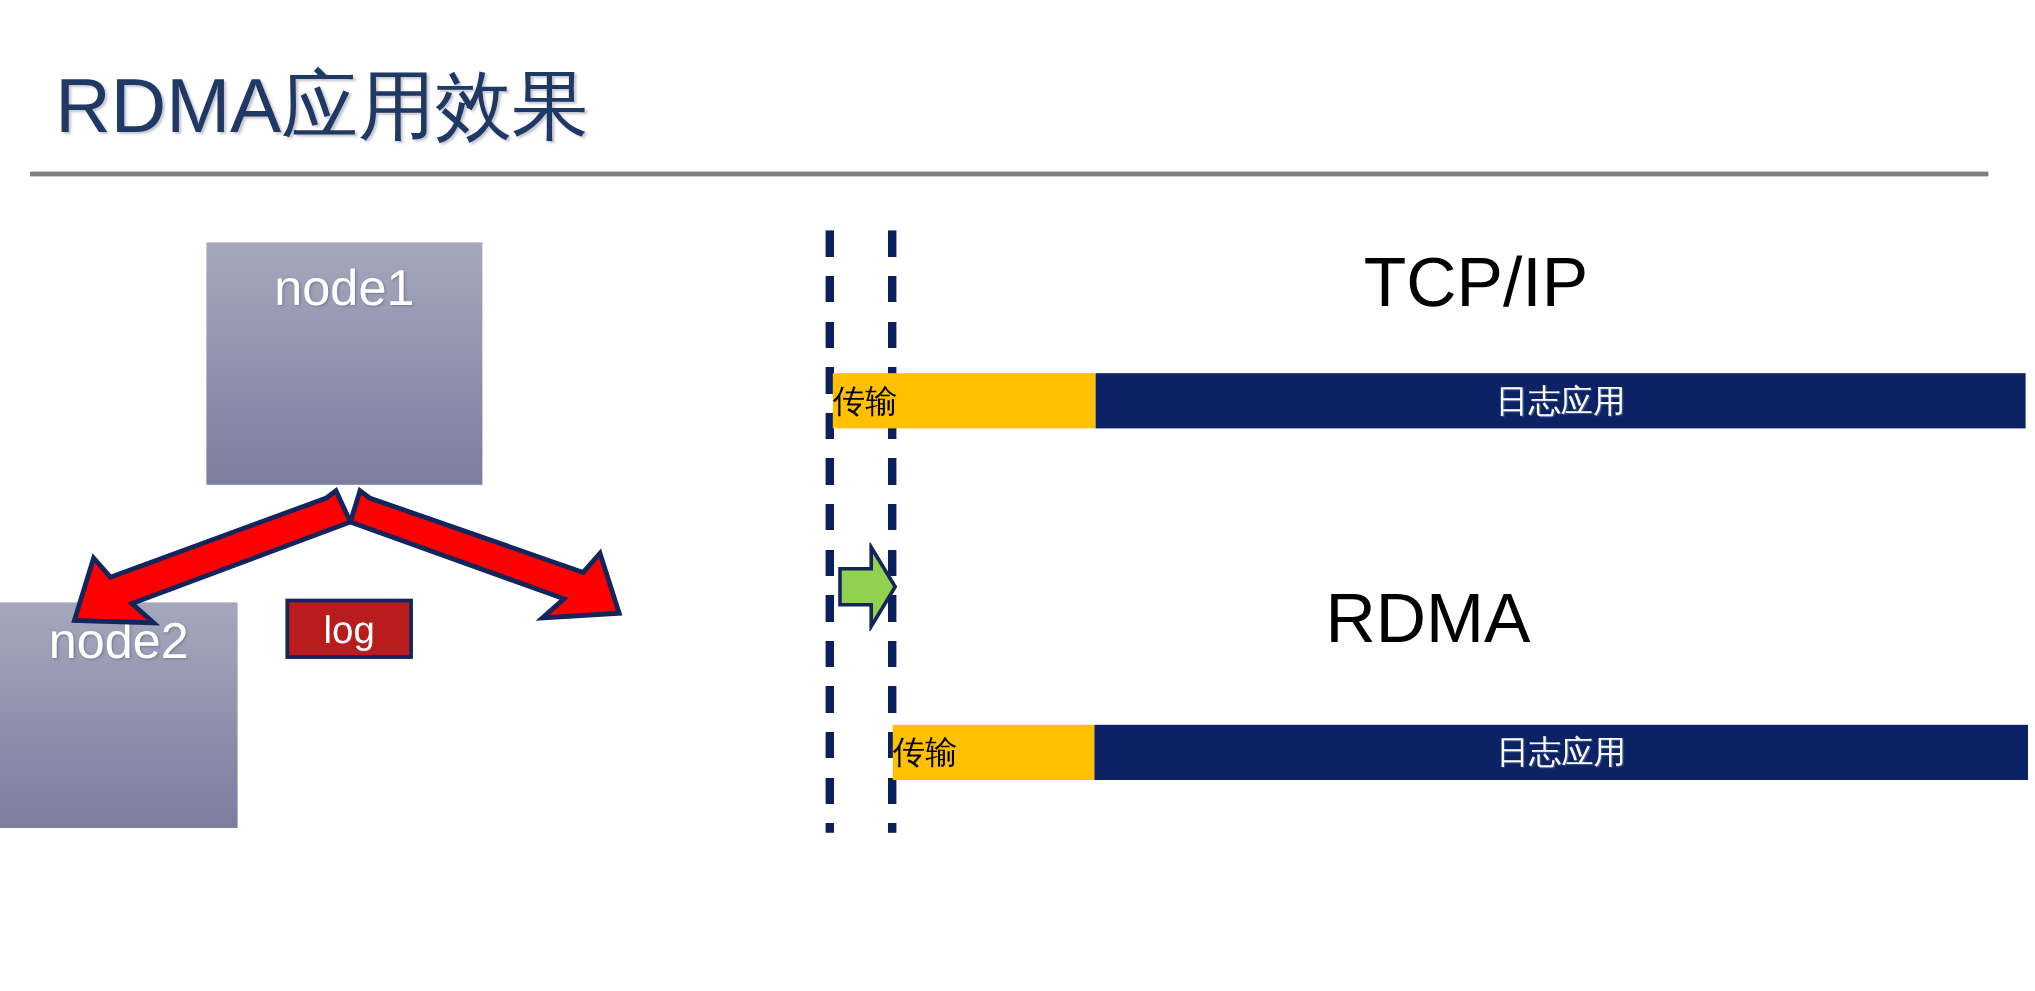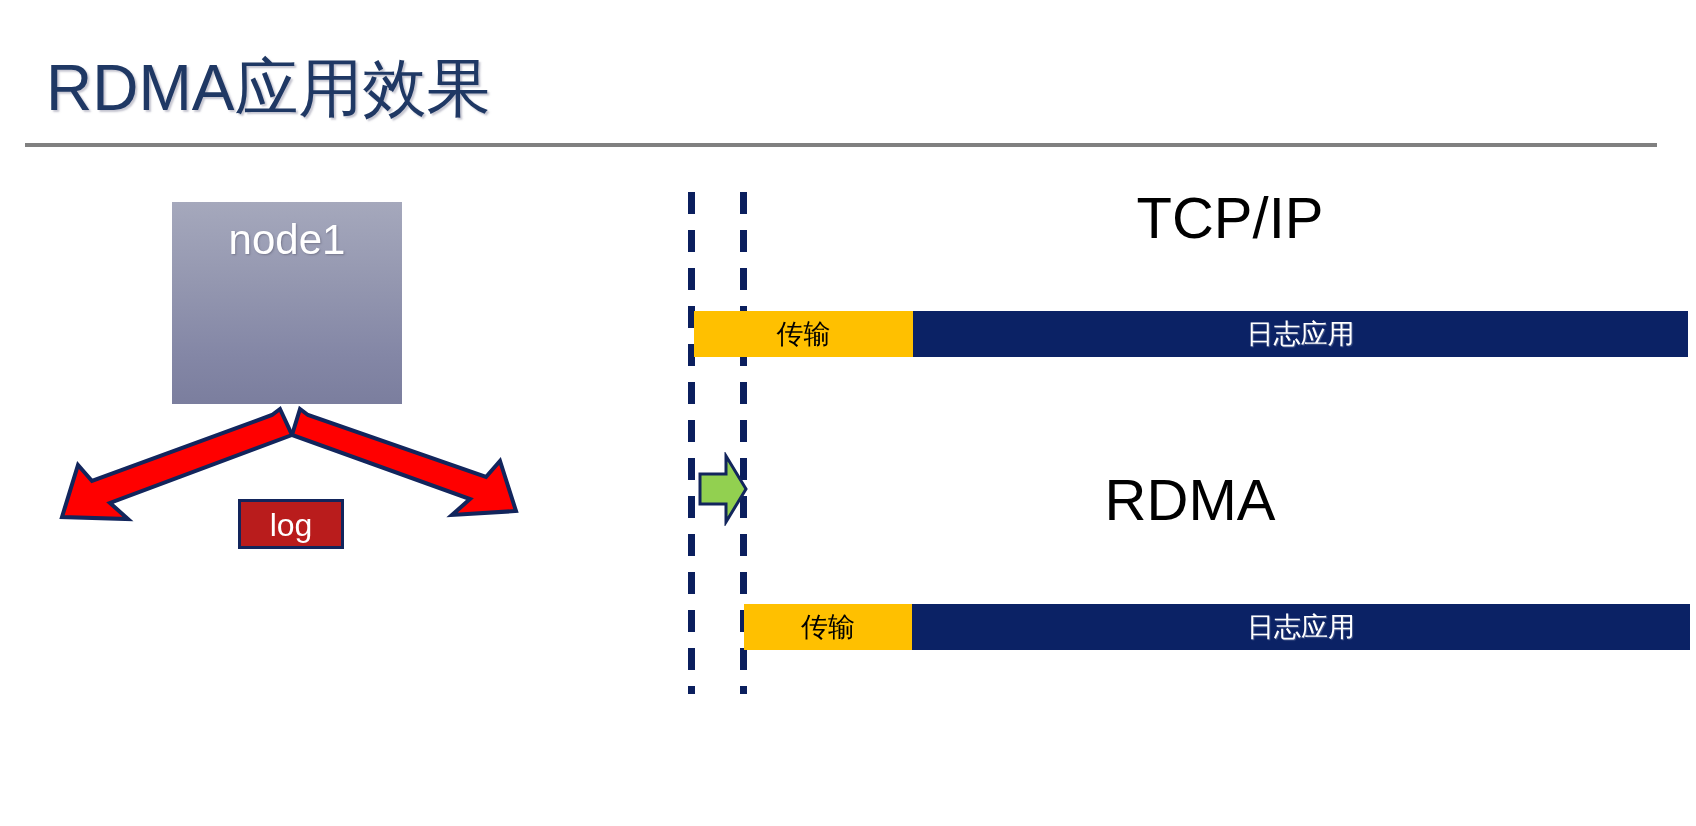--- a/index.html
+++ b/index.html
@@ -60,28 +60,28 @@
       #0B1F5E 0px,#0B1F5E 22px,rgba(255,255,255,0) 22px,rgba(255,255,255,0) 38px);
   }
   #dash-line-1{left:688px;}
   #dash-line-2{left:740px;}
 
   
   .proto-label{
     position:absolute;color:#000000;font-size:58px;line-height:64px;
     text-align:center;white-space:nowrap;
   }
-  #label-tcpip{left:930px;top:142px;width:600px;}
-  #label-rdma{left:880px;top:424px;width:620px;}
+  #label-tcpip{left:930px;top:160px;width:600px;}
+  #label-rdma{left:880px;top:440px;width:620px;}
 
   
   .bar-row{position:absolute;height:46px;display:flex;}
   .bar-transfer{
     background:#FFC000;color:#000000;
-    font-size:27px;line-height:46px;text-align:center;
+    font-size:27px;line-height:46px;
     box-sizing:border-box;
   }
   .bar-apply{
     background:#0B2265;color:#ffffff;
     font-size:27px;line-height:46px;text-align:center;
     flex:1 1 auto;box-sizing:border-box;
     text-shadow:1px 1px 1px rgba(255,255,255,.25);
   }
   #bar-tcpip{left:694px;top:267px;width:994px;}
   #bar-tcpip .bar-transfer{width:219px;}
@@ -103,20 +103,23 @@
 
 <div class="slide">
 
   <div id="slide-title">RDMA应用效果</div>
   <div id="title-rule"></div>
 
   <div id="node1-box" class="node-box">
     <div id="node1-label" class="node-label">node1</div>
   </div>
 
+  <div id="node2-box" class="node-box">
+    <div id="node2-label" class="node-label">node2</div>
+  </div>
 
 
   <svg id="left-arrows" viewBox="0 0 620 130">
 
     <polygon points="280,10 292,36 110,104 128,120 62,118 78,66 92,82 272,16" fill="#FF0000" stroke="#12255C" stroke-width="4" stroke-linejoin="miter"></polygon>
 
     <polygon points="300,10 292,36 470,100 452,116 516,112 500,62 486,78 308,16" fill="#FF0000" stroke="#12255C" stroke-width="4" stroke-linejoin="miter"></polygon>
   </svg>
 
   <div id="log-box">

